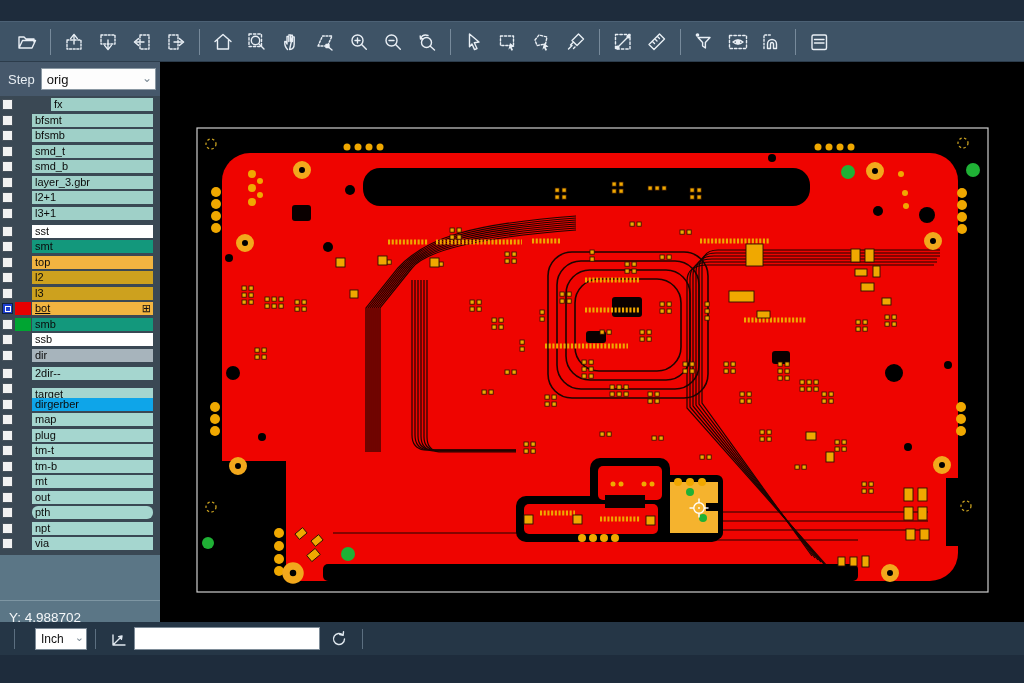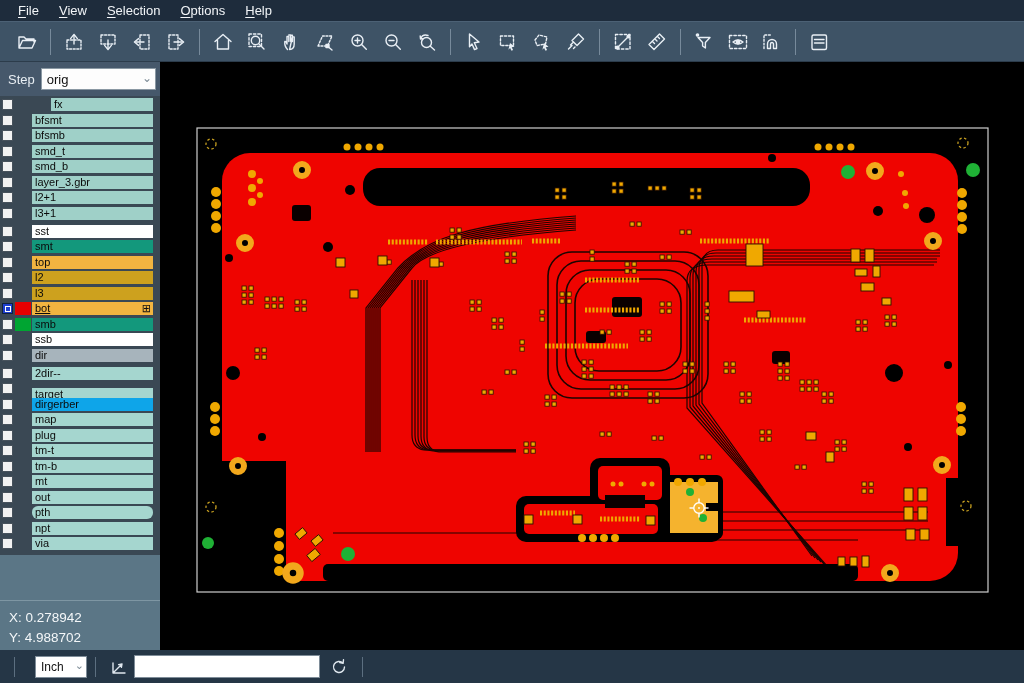--- a/index.html
+++ b/index.html
@@ -41,42 +41,35 @@
   .lbar .grid { position:absolute; right:2px; top:0; font-size:11px; color:#111; line-height:13px; }
 
   #side-lower { flex:1; background:#5b7686; margin-top:0; display:flex; flex-direction:column; }
   #side-spacer { height:46px; border-bottom:1px solid #7e96a3; }
   #coords { padding:7px 9px; color:#f4f7f9; font-size:13.5px; line-height:20px; }
 
   
   #canvas { position:absolute; left:160px; top:62px; width:864px; height:588px; background:#000; }
 
   
-  #bottombar { position:absolute; left:0; top:650px; width:1024px; height:33px;
+  #bottombar { position:absolute; left:0; top:622px; width:1024px; height:33px;
     background:#253646; display:flex; align-items:center; }
   .bb-sep { width:1px; height:20px; background:#5c6f80; margin:0 8px; }
   #unit-combo { width:52px; height:22px; background:#fff; border:1px solid #7e8c98; font-size:12px;
     color:#111; display:flex; align-items:center; padding-left:5px; position:relative; margin-left:12px; }
   #unit-combo .chev { position:absolute; right:2px; top:2px; color:#7c8b96; font-size:11px; }
   .bb-icon { width:30px; height:26px; display:flex; align-items:center; justify-content:center; }
   .bb-icon svg { stroke:#dfe7ee; fill:none; stroke-width:1.4; stroke-linecap:round; stroke-linejoin:round; }
   #cmd-input { width:186px; height:23px; background:#fff; border:1px solid #7e8c98; font-size:12px; padding:0 4px; }
 </style>
 </head>
 <body>
 
 <div id="app">
 
-  <div id="menubar">
-      <div class="menu-item"><u>F</u>ile</div>
-      <div class="menu-item"><u>V</u>iew</div>
-      <div class="menu-item"><u>S</u>election</div>
-      <div class="menu-item"><u>O</u>ptions</div>
-      <div class="menu-item"><u>H</u>elp</div>
-    </div>
 
   <div id="toolbar">
       <div class="tb-icon">
         <svg width="22" height="22" viewBox="0 0 22 22">
           <path d="M3,17 V6 h5 l2,2 h8 v3 M3,17 l3.5,-7.5 h13 L16,17 z"></path>
         </svg>
       </div>
       <div class="tb-sep"></div>
       <div class="tb-icon">
         <svg width="22" height="22" viewBox="0 0 22 22">
@@ -374,21 +367,20 @@
           <div class="lrow">
             <div class="cb"></div>
             <div class="chipcell" style="background: transparent;"></div>
             <div class="lbar" style="background: rgb(165, 214, 207);">via</div>
           </div>
         </div>
       </div>
     <div id="side-lower">
       <div id="side-spacer"></div>
       <div id="coords">
-        <div>X: 0.278942</div>
         <div>Y: 4.988702</div>
       </div>
     </div>
   </div>
 
   <div id="canvas"><svg width="864" height="588" viewBox="160 62 864 588">
         <rect x="160" y="62" width="864" height="588" fill="#000000"></rect>
         <rect x="197" y="128" width="791" height="464" fill="none" stroke="#cdcdcd" stroke-width="1.2"></rect>
         <rect x="222" y="153" width="736" height="428" rx="28" fill="#ef0400"></rect>
         <rect x="548" y="252" width="160" height="146" rx="24" fill="none" stroke="#1c0500" stroke-width="1.6"></rect>

